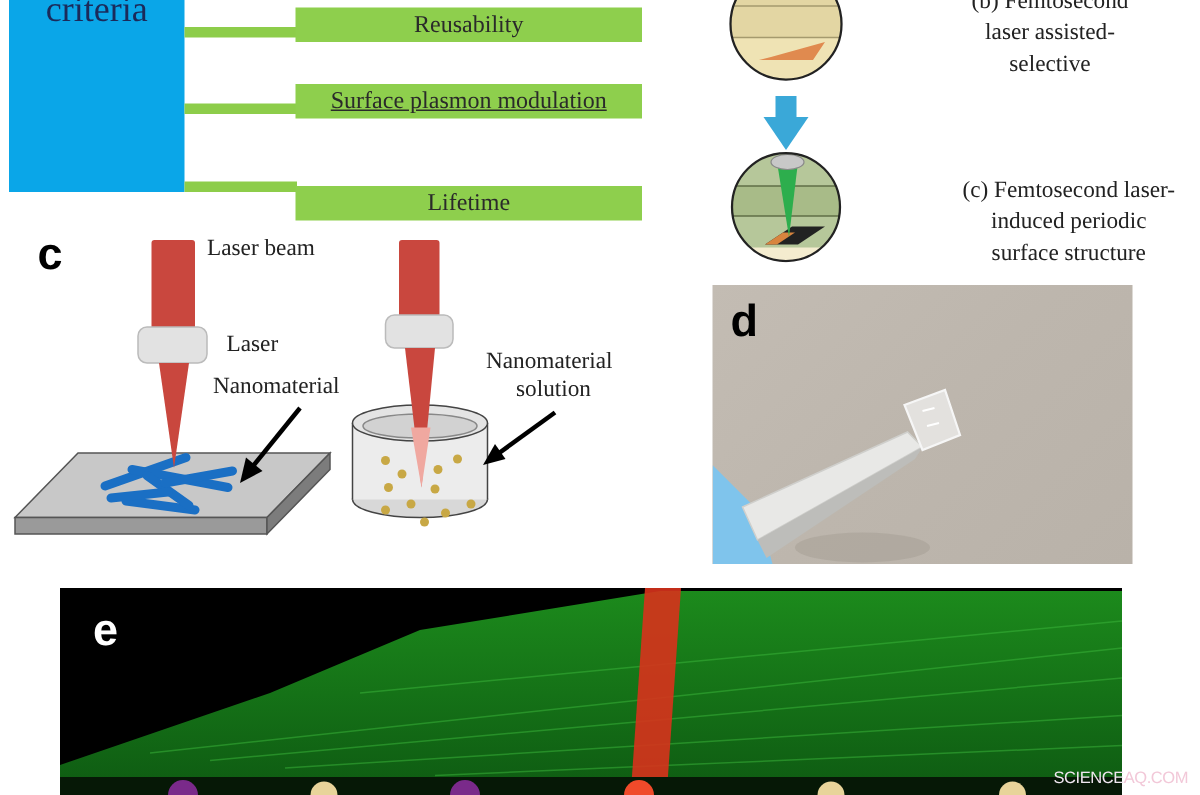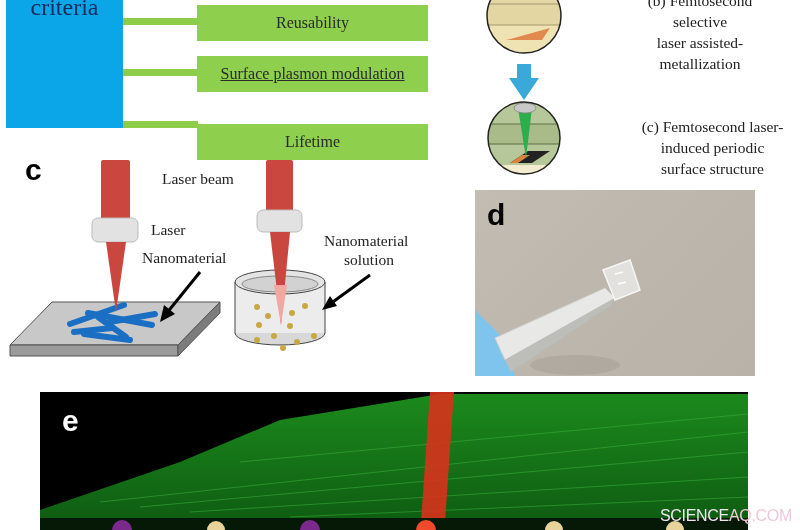--- a/index.html
+++ b/index.html
@@ -2,31 +2,31 @@
 <html><head>
 <meta charset="utf-8">
 <style>
   html, body { margin:0; padding:0; background:#fff; }
   body { width:800px; height:530px; position:relative; overflow:hidden; font-family:"Liberation Serif", serif; }
   .abs { position:absolute; }
   
   .criteria-box { left:6px; top:0; width:117px; height:128px; background:#0ea5e9; background:#0aa6e8; }
   .criteria-label { left:6px; top:-6px; width:117px; text-align:center; font-size:24px; color:#1b2a5a; }
   .connector { background:#8dcd4a; height:7px; left:123px; width:75px; }
-  .crit-item { left:197px; width:231px; height:36px; background:#8ecf4d; color:#2a2a2a; font-size:16px; display:flex; align-items:center; justify-content:center; }
+  .crit-item { left:197px; width:231px; height:23px; background:#8ecf4d; color:#2a2a2a; font-size:16px; display:flex; align-items:center; justify-content:center; }
   
   .panel-letter { font-family:"Liberation Sans", sans-serif; font-weight:bold; color:#000; }
   .label-serif { font-size:15.5px; color:#222; line-height:19px; }
   
   .step-text { font-size:15.5px; color:#222; text-align:center; line-height:21px; }
   
   .photo-d { left:475px; top:190px; width:280px; height:186px; background:linear-gradient(135deg,#c3bcb3 0%,#bdb6ad 50%,#b9b2a9 100%); overflow:hidden; }
   
   .panel-e { left:40px; top:392px; width:708px; height:138px; background:#000; overflow:hidden; }
-  .watermark { right:8px; bottom:5px; font-family:"Liberation Sans", sans-serif; font-size:16px; color:#f0e6f0; letter-spacing:-0.3px; }
+  .watermark { right:8px; bottom:5px; font-family:"Liberation Sans", sans-serif; font-size:11px; color:#f0e6f0; letter-spacing:-0.3px; }
 </style>
 </head>
 <body>
 
 <div class="abs criteria-box"></div>
 <div class="abs criteria-label">criteria</div>
 
 <div class="abs connector" style="top:18px;"></div>
 <div class="abs connector" style="top:69px;"></div>
 <div class="abs connector" style="top:121px;"></div>
@@ -76,23 +76,22 @@
       <polygon points="30,163 42,155 50,155 38,163" fill="#d8843e"></polygon>
       <polygon points="38,108 52,108 46,158" fill="#2dae4d"></polygon>
       <ellipse cx="45" cy="108" rx="11" ry="5" fill="#c8c8c8" stroke="#888" stroke-width="0.8"></ellipse>
     </g>
     <circle cx="44" cy="138" r="36" fill="none" stroke="#222" stroke-width="1.5"></circle>
   </g>
 </svg>
 
 <div class="abs step-text" style="left:610px;top:-10px;width:180px;">
   <div>(b) Femtosecond</div>
+  <div>laser assisted-</div>
   <div>selective</div>
-  <div>laser assisted-</div>
-  <div>metallization</div>
 </div>
 <div class="abs step-text" style="left:620px;top:116px;width:185px;">
   <div>(c) Femtosecond laser-</div>
   <div>induced periodic</div>
   <div>surface structure</div>
 </div>
 
 <div class="abs panel-letter" style="left:25px;top:153px;font-size:30px;">c</div>
 
 <svg class="abs" style="left:0;top:150px;" width="460" height="230">
@@ -151,21 +150,21 @@
     <polygon points="270,82 290,82 281,175" fill="#c9473e"></polygon>
     <polygon points="274,135 287,135 281,175" fill="#f0a8a0"></polygon>
   </g>
 
   <g>
     <line x1="370" y1="125" x2="330" y2="154" stroke="#000" stroke-width="3"></line>
     <polygon points="322,160 330,146 337,156" fill="#000"></polygon>
   </g>
 </svg>
 
-<div class="abs label-serif" style="left:138px;top:169px;margin-left:24px;">Laser beam</div>
+<div class="abs label-serif" style="left:138px;top:156px;">Laser beam</div>
 <div class="abs label-serif" style="left:151px;top:220px;">Laser</div>
 <div class="abs label-serif" style="left:142px;top:248px;">Nanomaterial</div>
 <div class="abs label-serif" style="left:324px;top:231px;">Nanomaterial</div>
 <div class="abs label-serif" style="left:344px;top:250px;text-align:center;">solution</div>
 
 <div class="abs photo-d">
   <svg width="280" height="186" style="position:absolute;left:0;top:0;">
     <ellipse cx="100" cy="175" rx="45" ry="10" fill="#a8a198" opacity="0.6"></ellipse>
     <polygon points="0,120 30,150 40,186 0,186" fill="#7fc4ec"></polygon>
     <polygon points="20,148 130,98 140,108 30,170" fill="#e8e8e6" stroke="#cfcfcc"></polygon>

